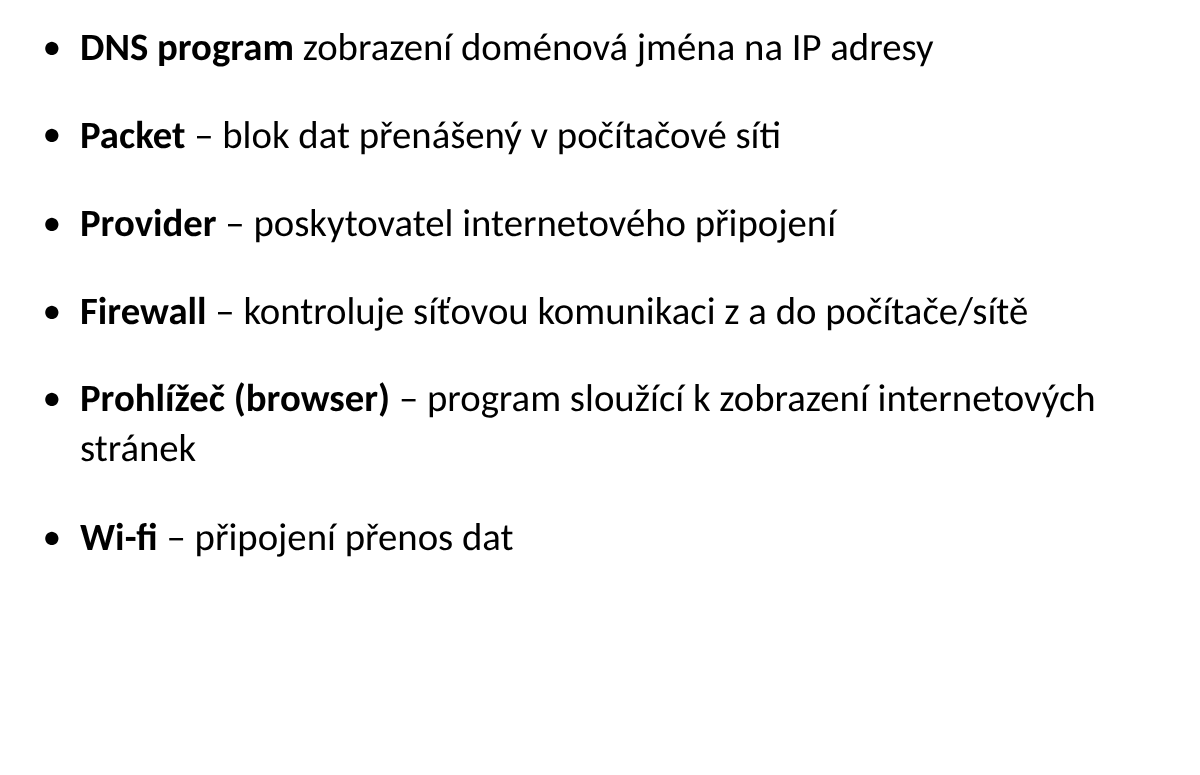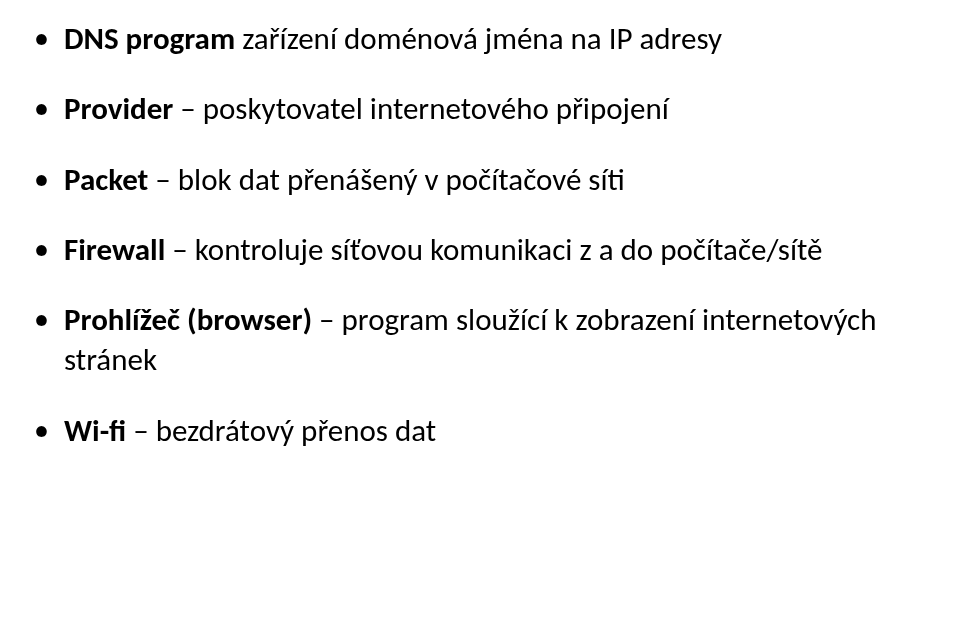--- a/index.html
+++ b/index.html
@@ -44,30 +44,30 @@
     }
     .def {
       font-weight: normal;
     }
   </style>
 </head>
 <body>
 
 <ul>
   <li>
-    <span class="term">DNS program</span><span class="sep"> </span><span class="def">zařízení doménová jména na IP adresy</span>
+    <span class="term">DNS program</span><span class="sep"> </span><span class="def">zobrazení doménová jména na IP adresy</span>
+  </li>
+  <li>
+    <span class="term">Packet</span><span class="sep"> – </span><span class="def">blok dat přenášený v počítačové síti</span>
   </li>
   <li>
     <span class="term">Provider</span><span class="sep"> – </span><span class="def">poskytovatel internetového připojení</span>
-  </li>
-  <li>
-    <span class="term">Packet</span><span class="sep"> – </span><span class="def">blok dat přenášený v počítačové síti</span>
   </li>
   <li>
     <span class="term">Firewall</span><span class="sep"> – </span><span class="def">kontroluje síťovou komunikaci z a do počítače/sítě</span>
   </li>
   <li>
     <span class="term">Prohlížeč (browser)</span><span class="sep"> – </span><span class="def">program sloužící k zobrazení internetových stránek</span>
   </li>
   <li>
-    <span class="term">Wi-fi</span><span class="sep"> – </span><span class="def">bezdrátový přenos dat</span>
+    <span class="term">Wi-fi</span><span class="sep"> – </span><span class="def">připojení přenos dat</span>
   </li>
 </ul>
 
 </body></html>

